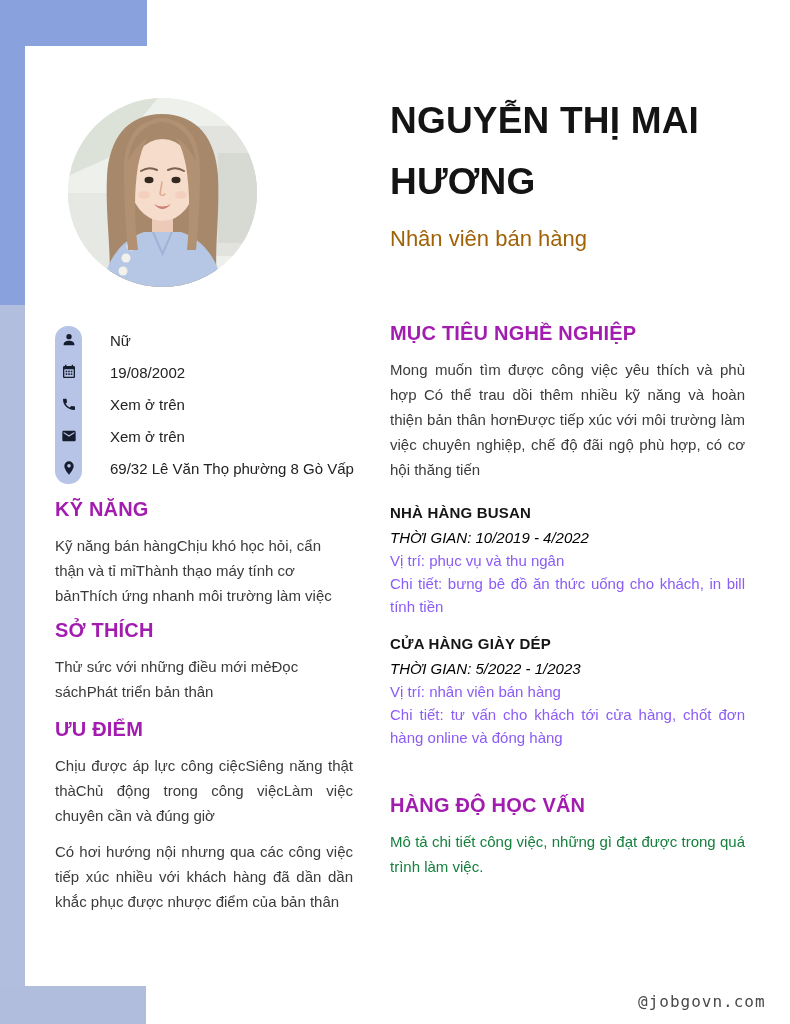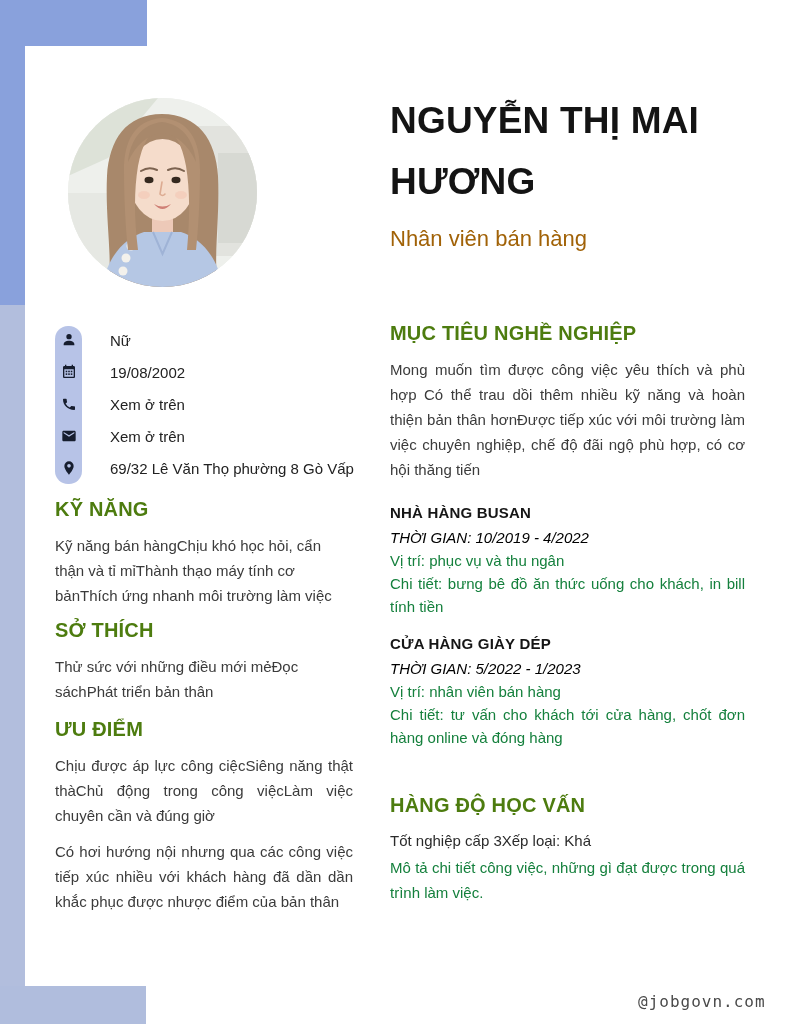--- a/index.html
+++ b/index.html
@@ -27,26 +27,26 @@
   .info .pill{position:absolute;left:0;top:2px;width:27px;height:158px;background:#b7c3e7;border-radius:13px;}
   .info-row{position:relative;display:flex;align-items:center;height:32px;}
   .info-row .ic{width:27px;display:flex;justify-content:center;align-items:center;}
   .info-row .txt{padding-left:28px;font-size:15px;color:#222;white-space:nowrap;}
   .ic svg{fill:#161d2e;}
 
   
   .section{position:absolute;}
   .sec-left{left:55px;width:298px;}
   .sec-right{left:390px;width:355px;}
-  h2{margin:0 0 12px 0;font-size:20px;font-weight:700;color:#4d7c0f;letter-spacing:.2px;}
+  h2{margin:0 0 12px 0;font-size:20px;font-weight:700;color:#a21caf;letter-spacing:.2px;}
   .body-p{margin:0;font-size:15px;line-height:25px;color:#3b3b3b;}
   .justify{text-align:justify;}
   .job h3{margin:8px 0 5px 0;font-size:15px;font-weight:700;color:#161616;letter-spacing:.2px;}
   .job + .job h3{margin-top:17px;}
-  .job .line{margin:0;font-size:15px;line-height:23px;color:#15803d;}
+  .job .line{margin:0;font-size:15px;line-height:23px;color:#8b5cf6;}
   .job .time{font-style:italic;color:#000000;}
   .edu-line{margin:0 0 3px 0;font-size:15px;line-height:23px;font-weight:500;color:#2b2b2b;}
   .edu-note{margin:0;font-size:15px;line-height:25px;color:#15803d;}
 
   .watermark{position:absolute;left:638px;top:992px;font-family:"DejaVu Sans Mono","Liberation Mono",monospace;font-size:16px;color:#4a4a4a;letter-spacing:1px;}
 </style>
 </head>
 <body>
 
 <div class="accent-top"></div>
@@ -175,17 +175,16 @@
   <div class="job">
     <h3>CỬA HÀNG GIÀY DÉP</h3>
     <p class="line time">THỜI GIAN: 5/2022 - 1/2023</p>
     <p class="line">Vị trí: nhân viên bán hàng</p>
     <p class="line justify">Chi tiết: tư vấn cho khách tới cửa hàng, chốt đơn hàng online và đóng hàng</p>
   </div>
 </div>
 
 <div class="section sec-right" style="top:794px">
   <h2>HÀNG ĐỘ HỌC VẤN</h2>
-  <p class="edu-line">Tốt nghiệp cấp 3Xếp loại: Khá</p>
   <p class="edu-note justify"> Mô tả chi tiết công việc, những gì đạt được trong quá trình làm việc.</p>
 </div>
 
 <div class="watermark">@jobgovn.com</div>
 
 </body></html>

